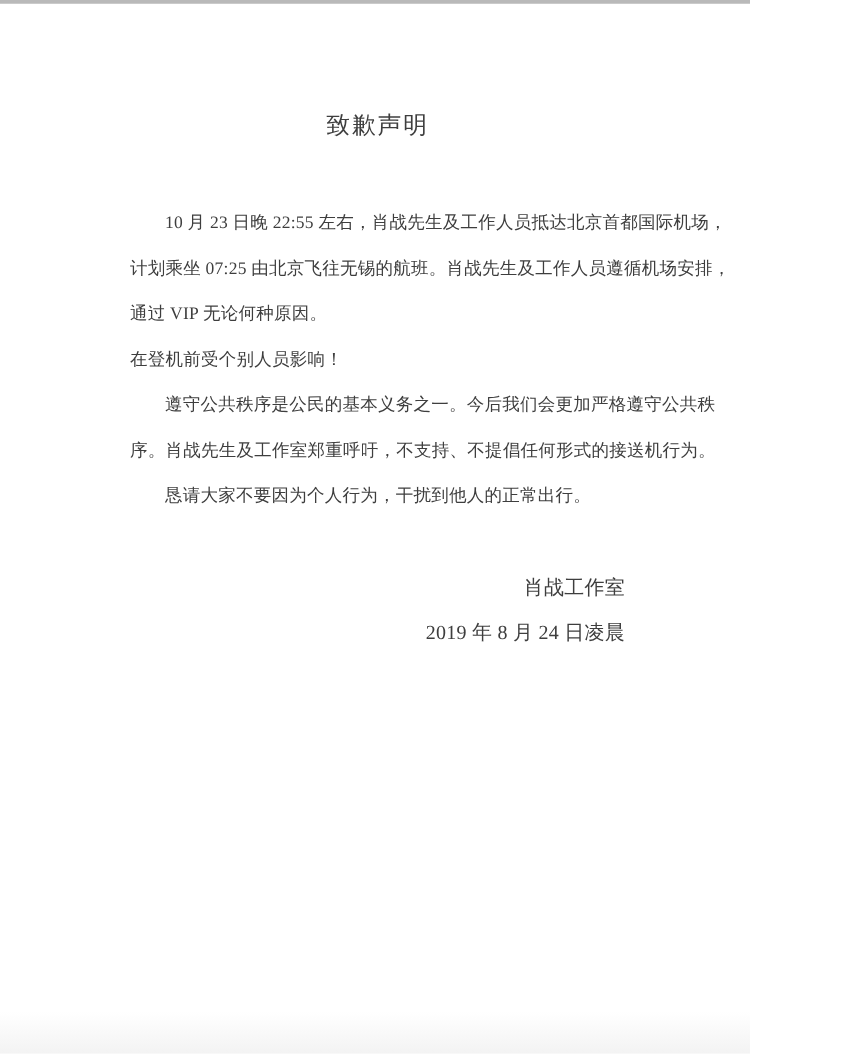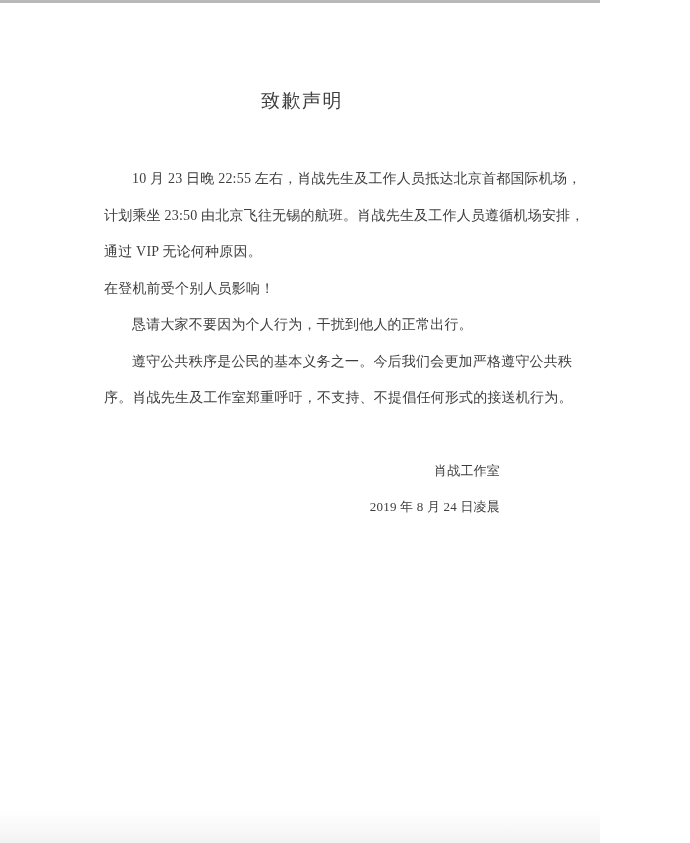--- a/index.html
+++ b/index.html
@@ -39,52 +39,52 @@
     letter-spacing: 0.2px;
   }
   .line.first {
     text-indent: 2em;
   }
   .sign-block {
     margin-top: 36px;
     text-align: right;
   }
   .sign-line {
-    font-size: 13px;
+    font-size: 16px;
     line-height: 36.5px;
     white-space: nowrap;
     letter-spacing: 0.2px;
   }
 </style>
 </head>
 <body>
 
 <div class="page">
   <div class="content">
 
     <h1 class="title">致歉声明</h1>
 
     <div class="paragraph">
       <div class="line first">10 月 23 日晚 22:55 左右，肖战先生及工作人员抵达北京首都国际机场，</div>
-      <div class="line">计划乘坐 23:50 由北京飞往无锡的航班。肖战先生及工作人员遵循机场安排，</div>
+      <div class="line">计划乘坐 07:25 由北京飞往无锡的航班。肖战先生及工作人员遵循机场安排，</div>
       <div class="line">通过 VIP 无论何种原因。</div>
     </div>
 
 
     <div class="paragraph">
       <div class="line">在登机前受个别人员影响！</div>
     </div>
 
     <div class="paragraph">
-      <div class="line first">恳请大家不要因为个人行为，干扰到他人的正常出行。</div>
+      <div class="line first">遵守公共秩序是公民的基本义务之一。今后我们会更加严格遵守公共秩</div>
+      <div class="line">序。肖战先生及工作室郑重呼吁，不支持、不提倡任何形式的接送机行为。</div>
     </div>
 
     <div class="paragraph">
-      <div class="line first">遵守公共秩序是公民的基本义务之一。今后我们会更加严格遵守公共秩</div>
-      <div class="line">序。肖战先生及工作室郑重呼吁，不支持、不提倡任何形式的接送机行为。</div>
+      <div class="line first">恳请大家不要因为个人行为，干扰到他人的正常出行。</div>
     </div>
 
     <div class="sign-block">
       <div class="sign-line">肖战工作室</div>
       <div class="sign-line">2019 年 8 月 24 日凌晨</div>
     </div>
 
   </div>
 </div>
 

